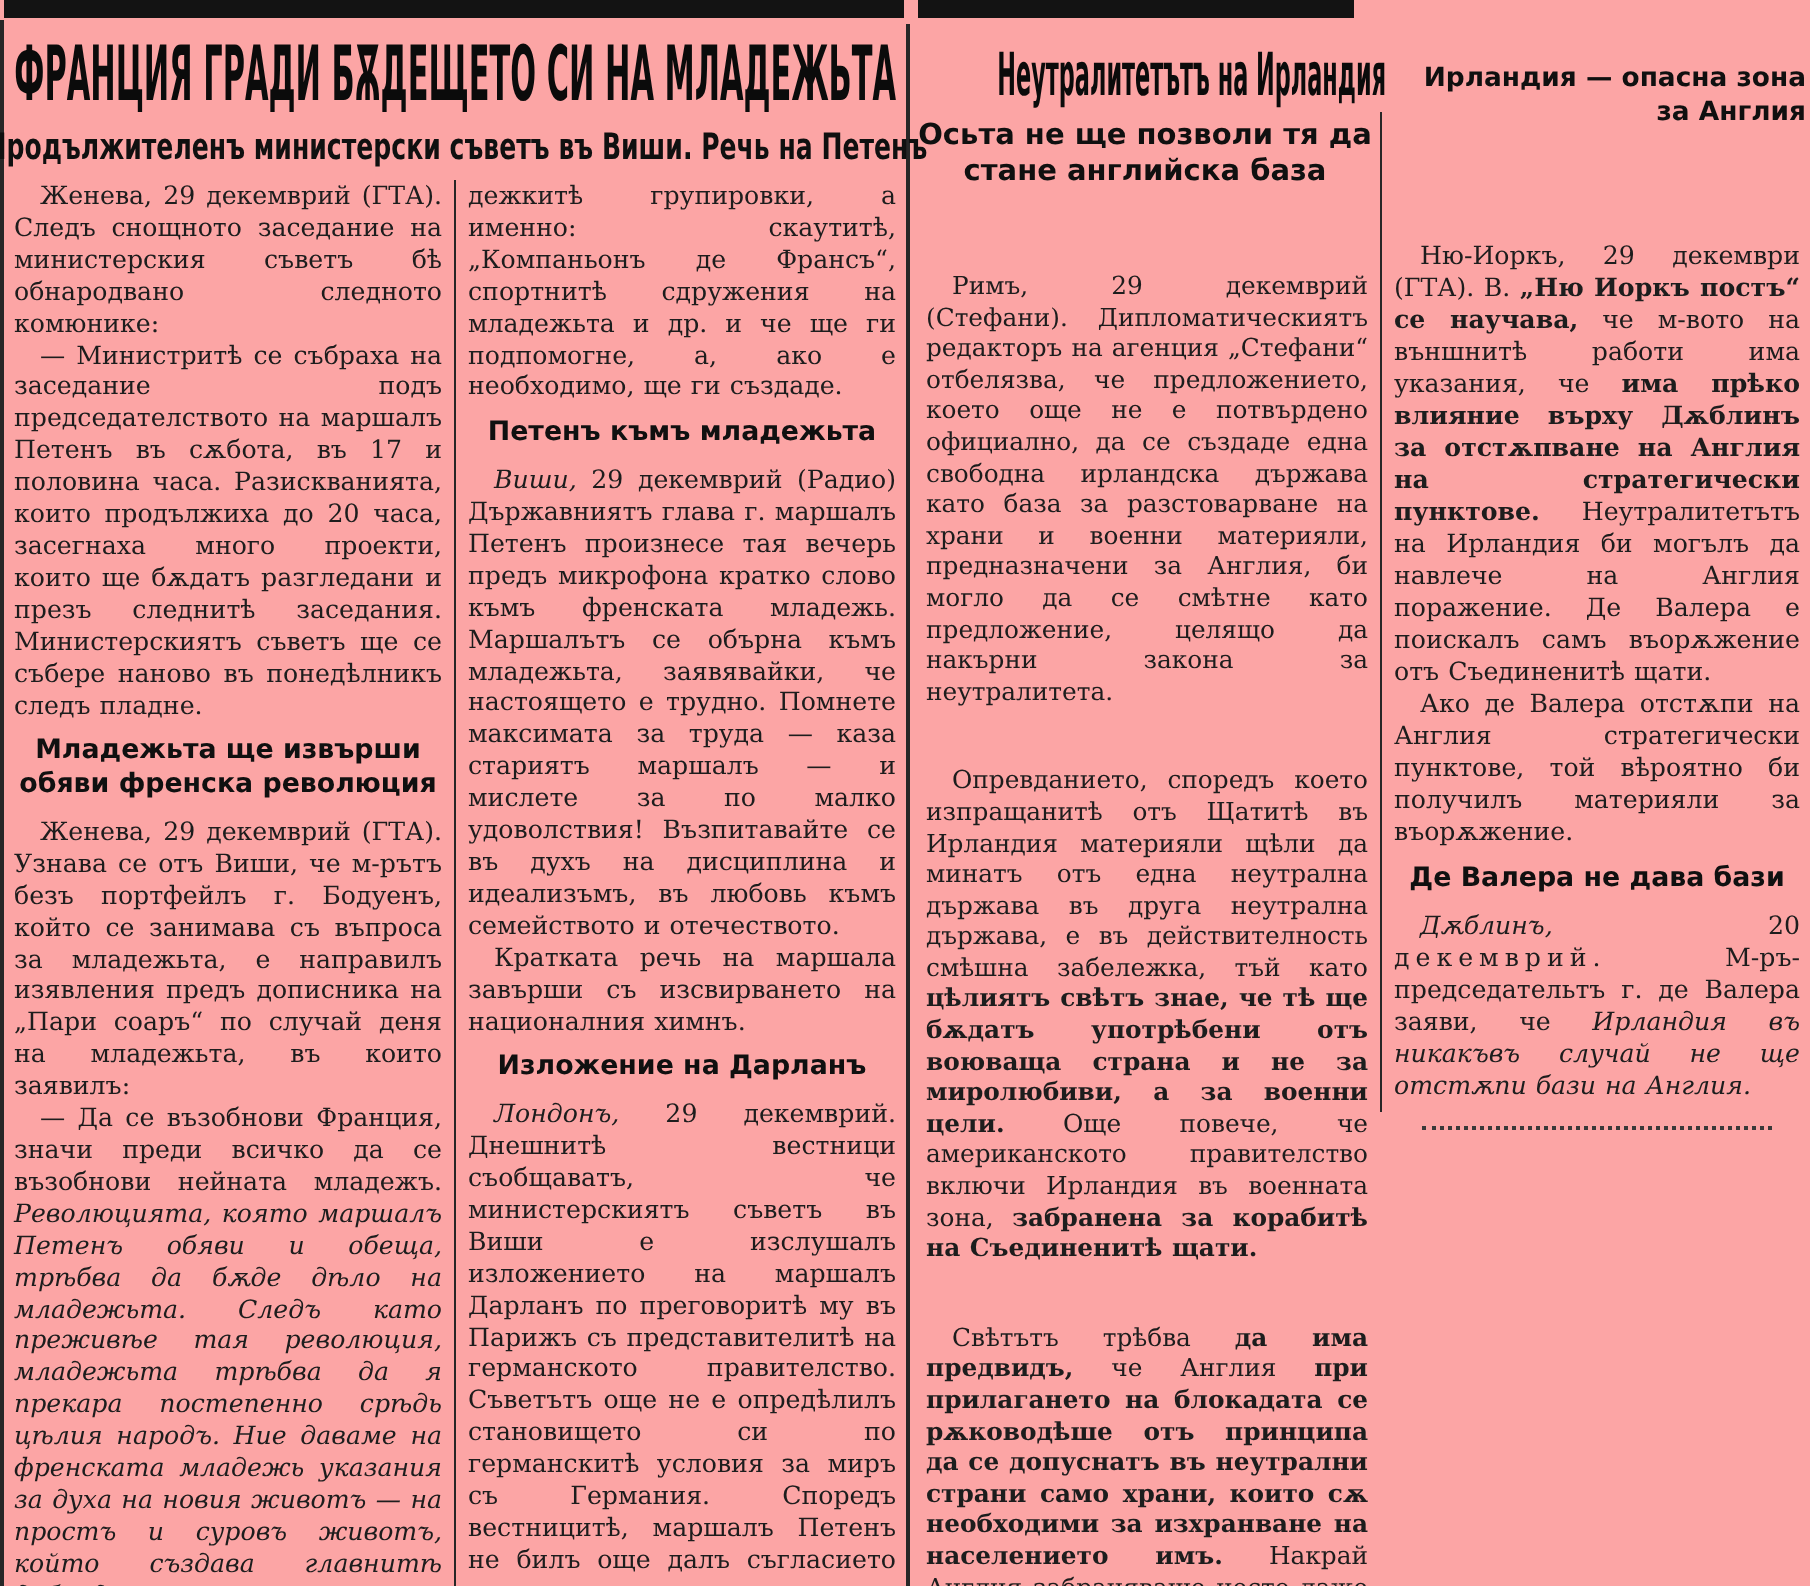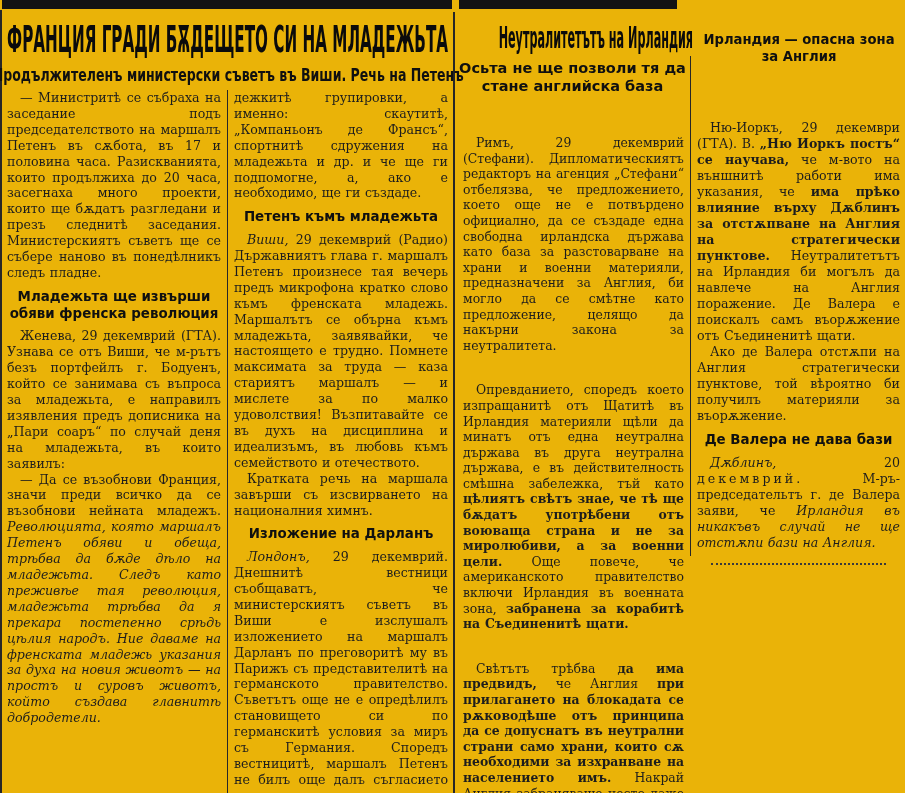--- a/index.html
+++ b/index.html
@@ -1,19 +1,19 @@
 <!DOCTYPE html>
 <html><head>
 <meta charset="utf-8">
 <style>
   html,body{margin:0;padding:0;}
   .page{
     position:relative;
     width:905px;height:793px;
-    background:#eab308;
+    background:#fca5a5;
     overflow:hidden;
     color:#1d1d1d;
     font-family:"DejaVu Serif", serif;
   }
   
   .bar{position:absolute;top:0;height:9px;background:#131313;}
   .bar-left{left:2px;width:450px;}
   .bar-right{left:459px;width:218px;}
   
   .vrule{position:absolute;background:#272727;}
@@ -32,21 +32,21 @@
     white-space:nowrap;transform:scale(0.93,1.35);color:#101010;}
   .headline-col3{position:absolute;left:457px;top:16px;width:231px;height:42px;
     display:flex;align-items:center;justify-content:flex-start;}
   .headline-col3 span{font-family:"DejaVu Sans",sans-serif;font-weight:700;font-size:16px;
     white-space:nowrap;transform:scale(0.70,1.85);color:#0b0b0b;}
   .headline-col3-sub{position:absolute;left:457px;top:59px;width:231px;
     font-family:"DejaVu Sans",sans-serif;font-weight:700;font-size:14.5px;line-height:1.25;
     text-align:center;color:#101010;}
   .col4-header{position:absolute;left:695px;top:31px;width:208px;
     font-family:"DejaVu Sans",sans-serif;font-weight:700;font-size:13.2px;line-height:1.3;
-    text-align:center;color:#101010;}
+    text-align:right;color:#101010;}
   
   .col{position:absolute;}
   .column-1{left:7px;top:90px;width:214px;}
   .column-2{left:234px;top:90px;width:214px;}
   .column-3{left:463px;top:106px;width:221px;}
   .column-4{left:697px;top:76px;width:203px;margin-top:44px;}
   .para{margin:0;text-align:justify;text-indent:13px;
     font-size:12.6px;line-height:15.9px;word-spacing:0.5px;color:#1d1d1d;}
   .para.noindent{text-indent:0;}
   .column-3 .para{font-size:12.4px;line-height:15.6px;margin-top:29px;}
@@ -79,20 +79,21 @@
   </div>
 
   <div class="headline-col3">
     <span>Неутралитетътъ на Ирландия</span>
   </div>
   <div class="headline-col3-sub">Осьта не ще позволи тя да стане английска база</div>
 
   <div class="col4-header">Ирландия — опасна зона за Англия</div>
 
   <div class="col column-1">
+      <p class="para"><span>Женева, 29 декемврий (ГТА). Следъ снощното заседание на министерския съветъ бѣ обнародвано следното комюнике:</span></p>
       <p class="para"><span>— Министритѣ се събраха на заседание подъ председателството на маршалъ Петенъ въ сѫбота, въ 17 и половина часа. Разискванията, които продължиха до 20 часа, засегнаха много проекти, които ще бѫдатъ разгледани и презъ следнитѣ заседания. Министерскиятъ съветъ ще се събере наново въ понедѣлникъ следъ пладне.</span></p>
       <h3 class="col-subhead">Младежьта ще извърши обяви френска революция</h3>
       <p class="para"><span>Женева, 29 декемврий (ГТА). Узнава се отъ Виши, че м-рътъ безъ портфейлъ г. Бодуенъ, който се занимава съ въпроса за младежьта, е направилъ изявления предъ дописника на „Пари соаръ“ по случай деня на младежьта, въ които заявилъ:</span></p>
       <p class="para"><span>— Да се възобнови Франция, значи преди всичко да се възобнови нейната младежъ. </span><span class="i">Революцията, която маршалъ Петенъ обяви и обеща, трѣбва да бѫде дѣло на младежьта. Следъ като преживѣе тая революция, младежьта трѣбва да я прекара постепенно срѣдь цѣлия народъ. Ние даваме на френската младежь указания за духа на новия животъ — на простъ и суровъ животъ, който създава главнитѣ добродетели.</span></p>
     </div>
   <div class="col column-2">
       <p class="para noindent"><span>дежкитѣ групировки, а именно: скаутитѣ, „Компаньонъ де Франсъ“, спортнитѣ сдружения на младежьта и др. и че ще ги подпомогне, а, ако е необходимо, ще ги създаде.</span></p>
       <h3 class="col-subhead">Петенъ къмъ младежьта</h3>
       <p class="para"><span class="i">Виши,</span><span> 29 декемврий (Радио) Държавниятъ глава г. маршалъ Петенъ произнесе тая вечерь предъ микрофона кратко слово къмъ френската младежь. Маршалътъ се обърна къмъ младежьта, заявявайки, че настоящето е трудно. Помнете максимата за труда — каза стариятъ маршалъ — и мислете за по малко удоволствия! Възпитавайте се въ духъ на дисциплина и идеализъмъ, въ любовь къмъ семейството и отечеството.</span></p>
       <p class="para"><span>Кратката речь на маршала завърши съ изсвирването на националния химнъ.</span></p>

